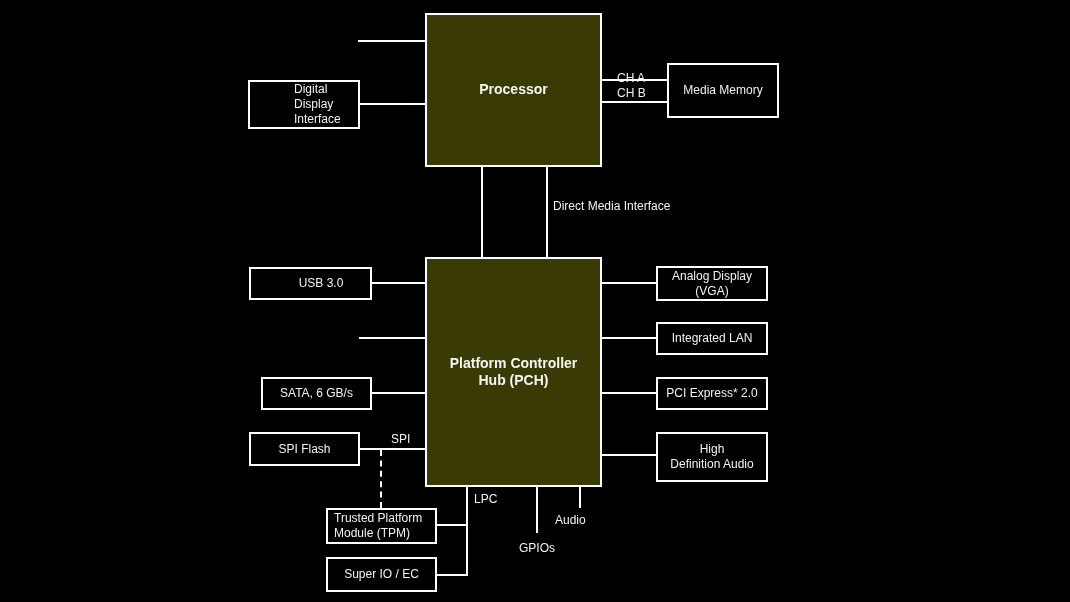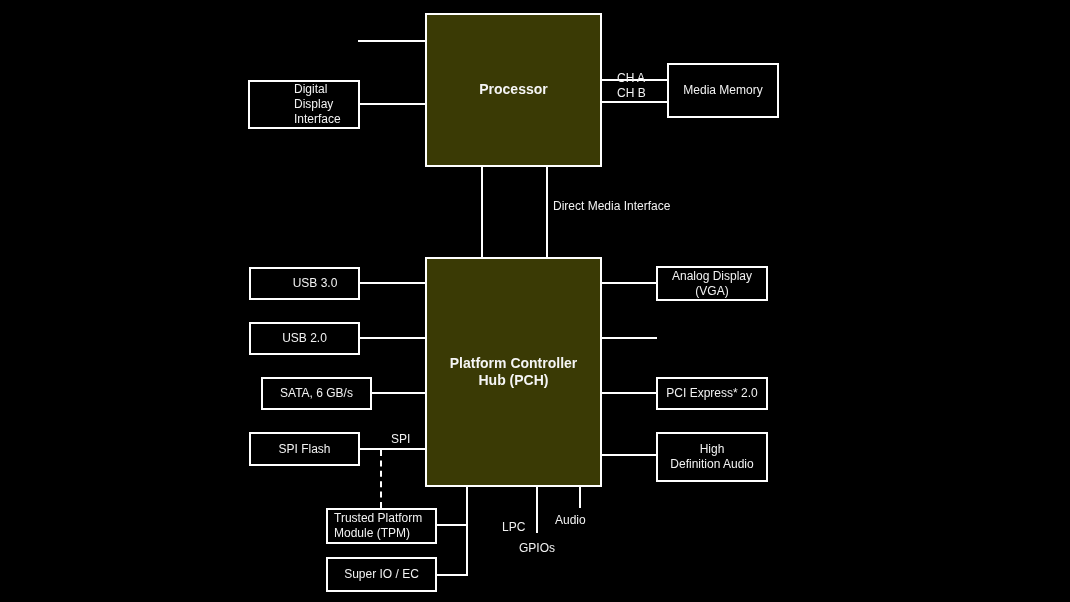--- a/index.html
+++ b/index.html
@@ -96,43 +96,43 @@
     <div class="lines">
       <span>Digital Display</span>
       <span>Interface</span>
     </div>
   </div>
 
   <div class="box" style="left:667px;top:63px;width:112px;height:55px;">
     <span>Media Memory</span>
   </div>
 
-  <div class="box" style="left:249px;top:267px;width:111px;height:33px;padding-left:21px;">
+  <div class="box" style="left:249px;top:267px;width:123px;height:33px;padding-left:21px;">
     <span>USB 3.0</span>
   </div>
 
-  <div class="box" style="left:249px;top:322px;width:111px;height:33px;">
-    <span>USB 2.0</span>
-  </div>
 
   <div class="box" style="left:249px;top:377px;width:111px;height:33px;margin-left:12px;">
     <span>SATA, 6 GB/s</span>
   </div>
 
   <div class="box" style="left:249px;top:432px;width:111px;height:34px;">
     <span>SPI Flash</span>
   </div>
 
   <div class="box" style="left:656px;top:266px;width:112px;height:35px;">
     <div class="lines">
       <span>Analog Display</span>
       <span>(VGA)</span>
     </div>
   </div>
 
+  <div class="box" style="left:656px;top:322px;width:112px;height:33px;">
+    <span>Integrated LAN</span>
+  </div>
 
   <div class="box" style="left:656px;top:377px;width:112px;height:33px;">
     <span>PCI Express* 2.0</span>
   </div>
 
   <div class="box" style="left:656px;top:432px;width:112px;height:50px;">
     <div class="lines">
       <span>High</span>
       <span>Definition Audio</span>
     </div>
@@ -146,17 +146,17 @@
   </div>
 
   <div class="box" style="left:326px;top:557px;width:111px;height:35px;">
     <span>Super IO / EC</span>
   </div>
 
   <span class="lbl" style="left:617px;top:64px;margin-top:7px;">CH A</span>
   <span class="lbl" style="left:617px;top:86px;">CH B</span>
   <span class="lbl" style="left:553px;top:199px;">Direct Media Interface</span>
   <span class="lbl" style="left:391px;top:432px;">SPI</span>
-  <span class="lbl" style="left:474px;top:520px;margin-left:28px;">LPC</span>
+  <span class="lbl" style="left:474px;top:492px;">LPC</span>
   <span class="lbl" style="left:555px;top:513px;">Audio</span>
   <span class="lbl" style="left:519px;top:541px;">GPIOs</span>
 
 </div>
 
 </body></html>

